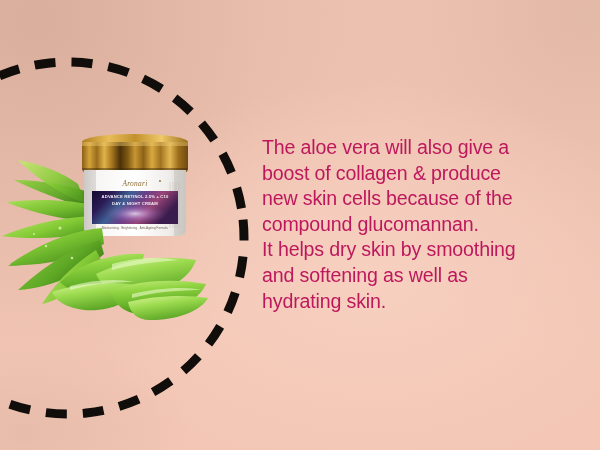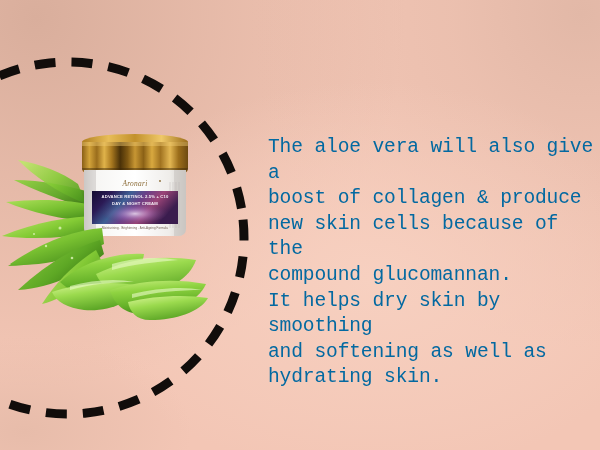--- a/index.html
+++ b/index.html
@@ -118,25 +118,25 @@
     font-size: 21.5px;
     letter-spacing: 0.2px;
     line-height: 44px;
     text-align: center;
     white-space: nowrap;
     border: none;
     padding: 0;
   }
 
   .body-text {
-    margin: 6px;
+    margin: 0;
     padding: 0;
     margin-top: 17px;
-    color: #0369a1;
-    font-family: Liberation Mono, monospace;
+    color: #be185d;
+    font-family: Liberation Sans, sans-serif;
     font-size: 19.6px;
     line-height: 25.6px;
     letter-spacing: -0.15px;
     white-space: pre-line;
     width: 330px;
   }
 </style>
 </head>
 <body>
 

